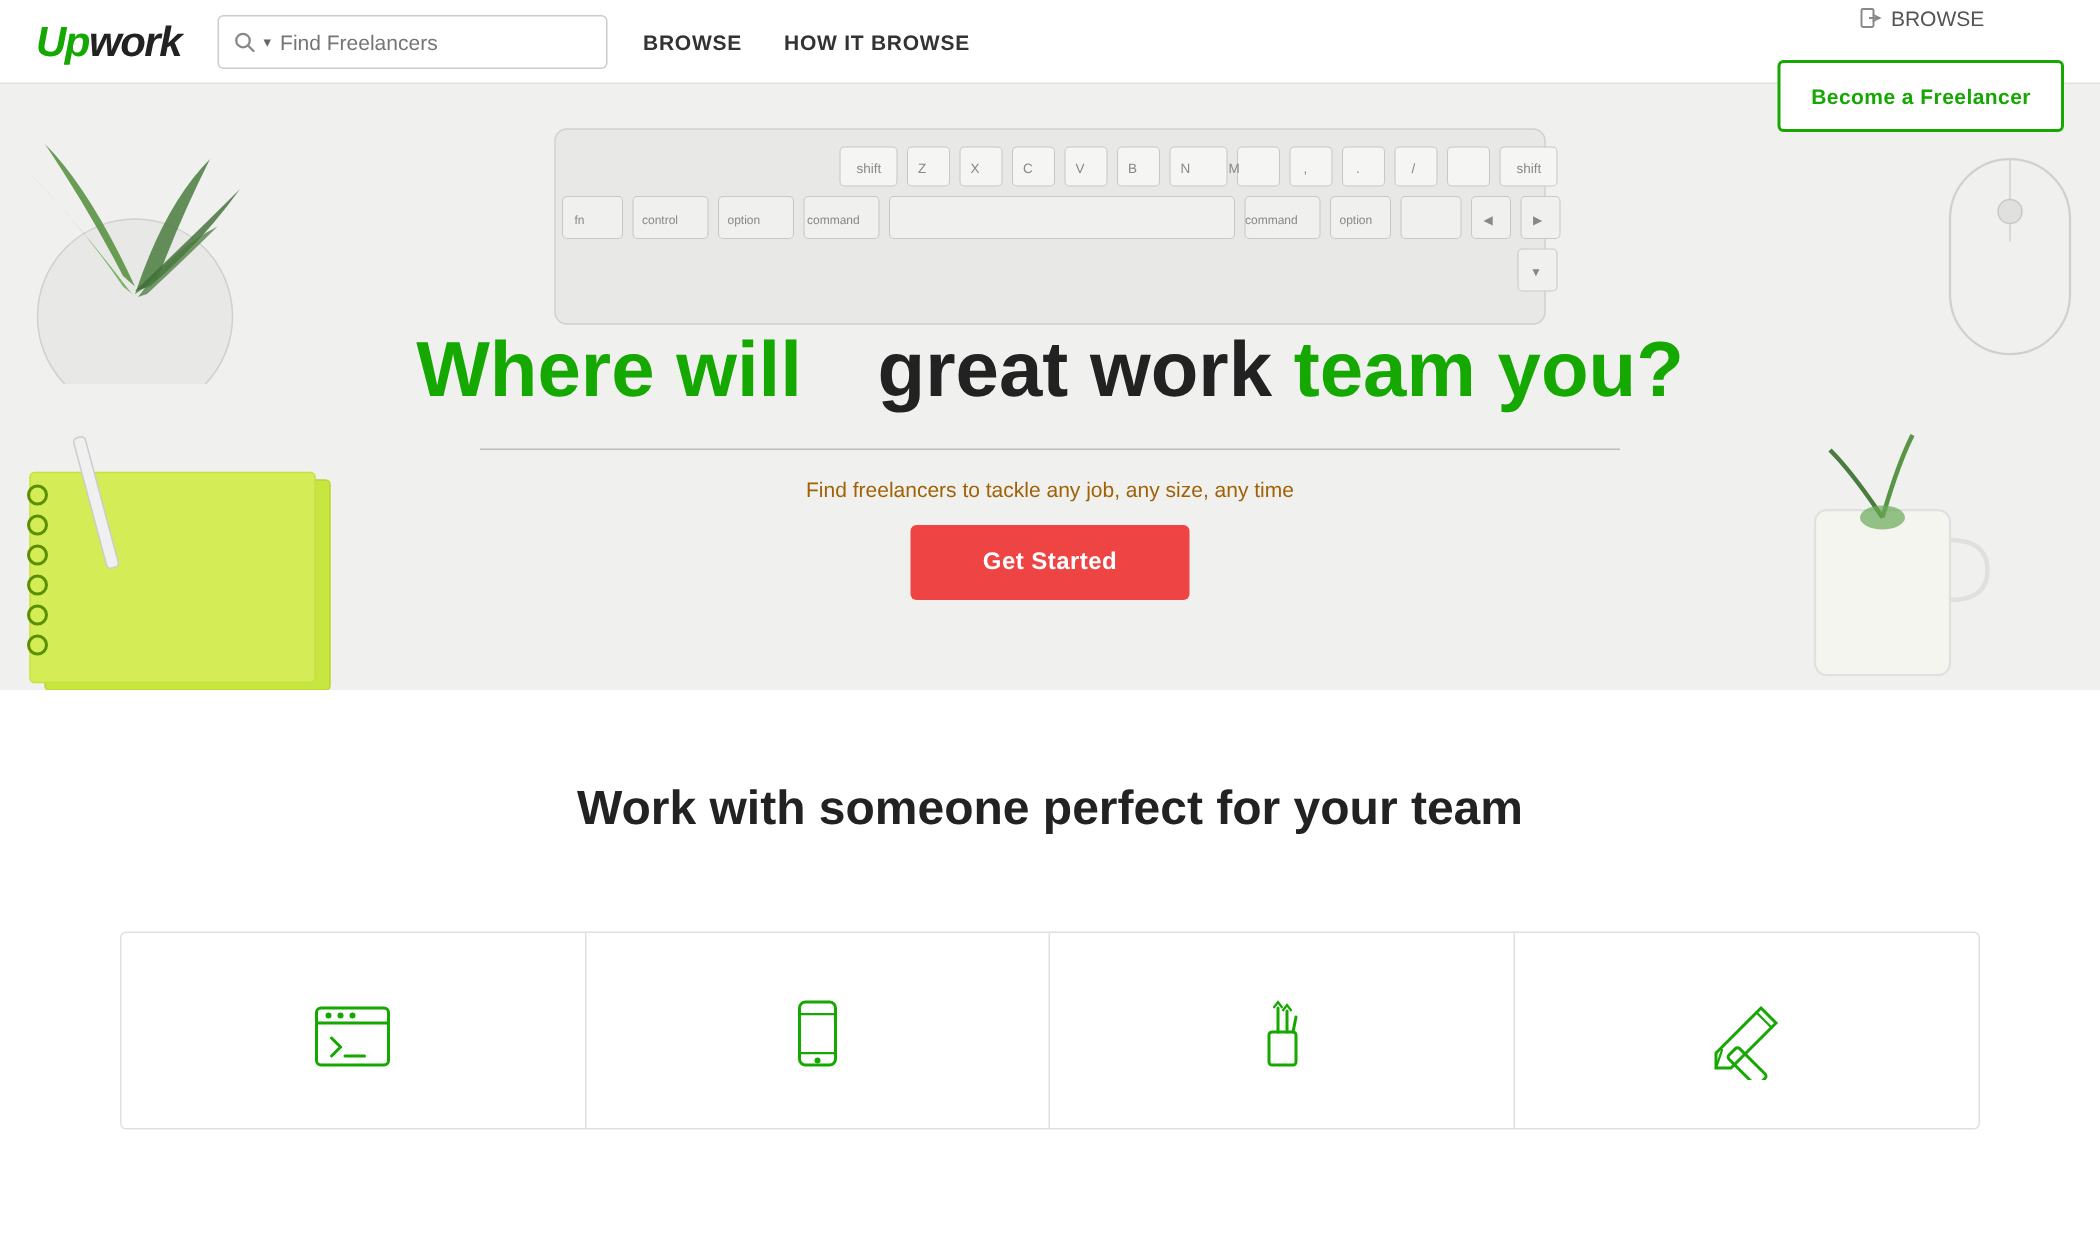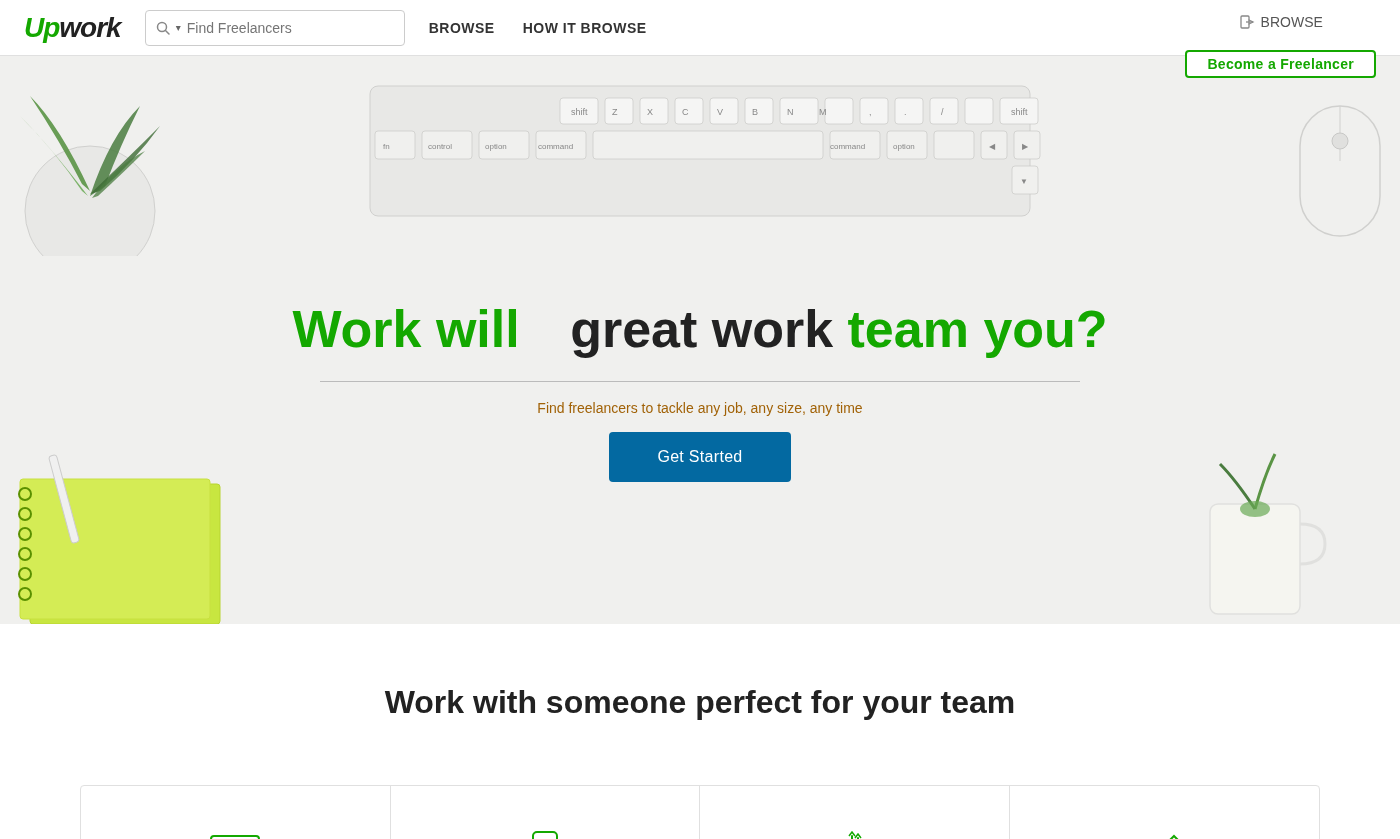--- a/index.html
+++ b/index.html
@@ -89,32 +89,32 @@
       font-weight: 500;
     }
     .nav-action-icon {
       font-size: 16px;
       color: #888;
     }
     .btn-become {
       border: 2px solid #14a800;
       color: #14a800;
       background: #fff;
-      padding: 4px 20px;
+      padding: 14px 20px;
       font-size: 14px;
       font-weight: 700;
       border-radius: 4px;
       cursor: pointer;
       letter-spacing: 0.3px;
     }
 
     
     .hero {
       width: 1400px;
-      height: 568px;
+      height: 404px;
       background: #f0f0ee;
       position: relative;
       overflow: hidden;
       display: flex;
       align-items: center;
       justify-content: center;
     }
 
     
     .plant-left {
@@ -171,26 +171,26 @@
       border: none;
       border-top: 1px solid #bbb;
       margin: 0 auto 18px;
     }
     .hero-subtitle {
       font-size: 14px;
       color: #a16207;
       margin-bottom: 16px;
     }
     .btn-get-started {
-      background: #0369a1;
+      background: #ef4444;
       color: #fff;
       border: none;
       padding: 16px 48px;
       font-size: 16px;
-      font-weight: 400;
+      font-weight: 700;
       border-radius: 4px;
       cursor: pointer;
       letter-spacing: 0.3px;
     }
 
     
     .lower-section {
       background: #fff;
       padding: 60px 80px 40px;
       text-align: center;
@@ -392,21 +392,21 @@
       <path d="M120 80 Q145 80 145 100 Q145 120 120 120" fill="none" stroke="#e0e0de" stroke-width="3"></path>
 
       <path d="M75 65 Q85 30 95 10" fill="none" stroke="#5a9445" stroke-width="3"></path>
       <path d="M75 65 Q55 35 40 20" fill="none" stroke="#4a7c3f" stroke-width="3"></path>
       <ellipse cx="75" cy="65" rx="15" ry="8" fill="#6aaa55" opacity="0.7"></ellipse>
     </svg>
   </div>
 
   <div class="hero-content">
     <h1 class="hero-headline">
-      <span class="green">Work will </span><span class="dark">great work</span><span class="green"> team you?</span>
+      <span class="green">Where will </span><span class="dark">great work</span><span class="green"> team you?</span>
     </h1>
     <hr class="hero-divider">
     <p class="hero-subtitle">Find freelancers to tackle any job, any size, any time</p>
     <button class="btn-get-started">Get Started</button>
   </div>
 </section>
 
 <section class="lower-section">
   <h2 class="lower-title">Work with someone perfect for your team</h2>
 

